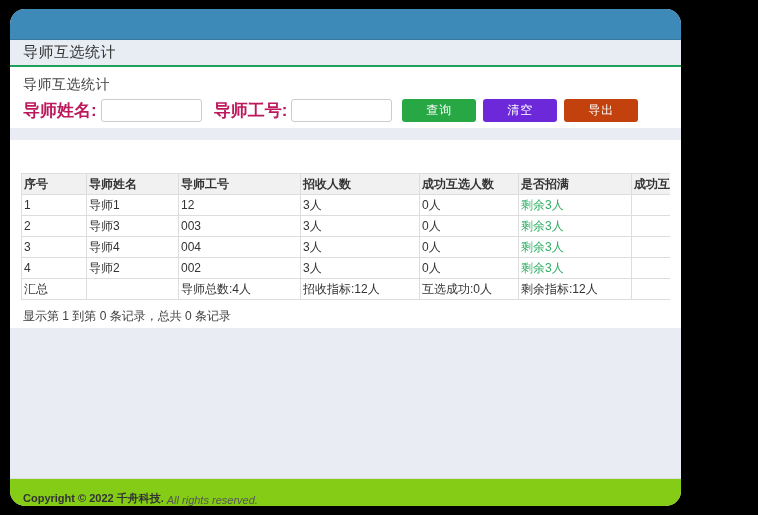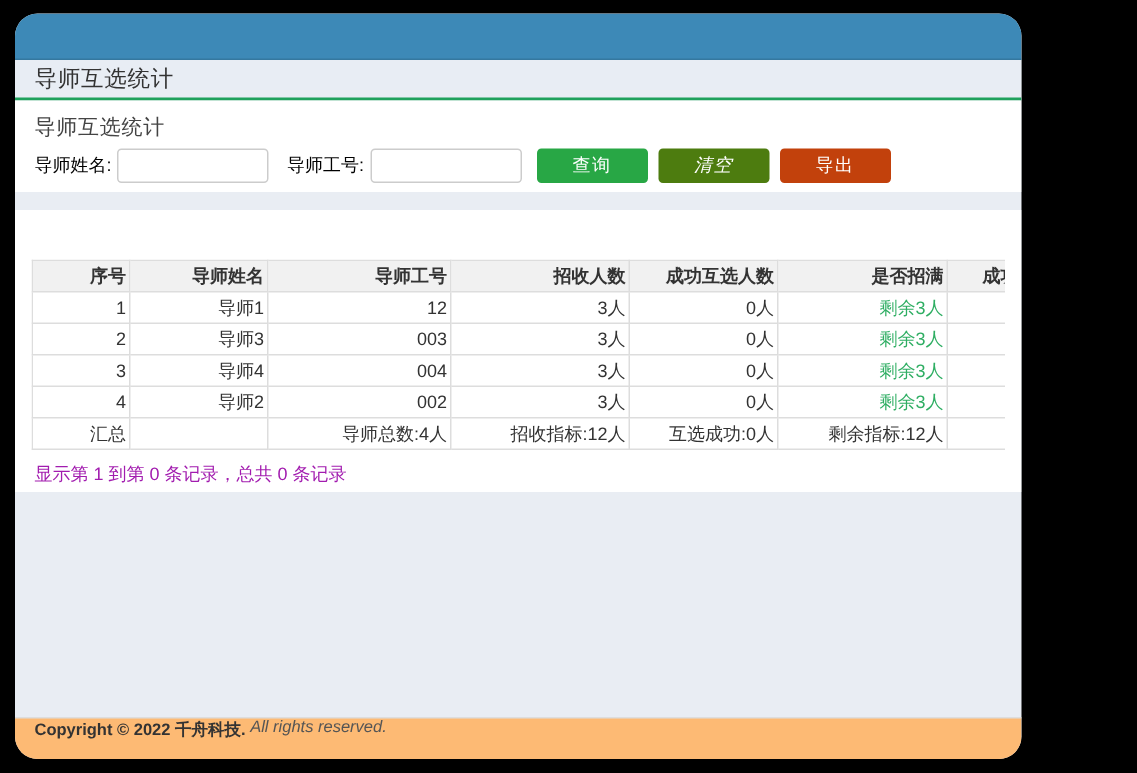--- a/index.html
+++ b/index.html
@@ -12,50 +12,50 @@
   }
   .top-bar { height: 31px; background: #3d89b7; border-bottom: 1px solid #35789f; flex: none; }
   .title-bar {
     height: 27px; background: #e8edf4; border-bottom: 2px solid #1fa15c;
     display: flex; align-items: center; padding: 0 13px; flex: none;
   }
   .title-bar .page-title { font-size: 15px; color: #333; font-weight: 500; letter-spacing: .5px; }
   .form-panel { background: #fff; padding: 8px 13px 6px 13px; height: 61px; flex: none; }
   .panel-subtitle { font-size: 14px; color: #444; line-height: 18px; margin-bottom: 6px; letter-spacing: .5px; }
   .form-row { display: flex; align-items: center; }
-  .form-row label { font-size: 12px; font-weight: 400; color: #000000; margin-right: 4px; }
+  .form-row label { font-size: 17px; font-weight: 700; color: #be185d; margin-right: 4px; }
   .form-row input {
     width: 101px; height: 23px; border: 1px solid #ccc; border-radius: 3px;
     padding: 0 6px; font-size: 12px; color: #333; background: #fff; outline: none;
   }
   .grp2 { margin-left: 12px; text-align: center; }
   .btn {
     height: 23px; padding: 0 24px; margin-left: 7px; border: none; border-radius: 3px;
     color: #fff; font-size: 12px; cursor: pointer; line-height: 23px;
     font-family: inherit; letter-spacing: 1px;
   }
   .btn-query  { background: #28a745; margin-left: 10px; }
-  .btn-clear  { background: #4d7c0f; font-style: italic; }
+  .btn-clear  { background: #6d28d9; }
   .btn-export { background: #c2410c; }
   .gap { height: 12px; flex: none; }
   .table-panel { background: #fff; height: 188px; padding: 33px 11px 0 11px; overflow: hidden; flex: none; }
   .table-clip { width: 100%; overflow: hidden; }
   table { border-collapse: collapse; table-layout: fixed; width: 798px; }
-  th, td { border: 1px solid #ddd; font-size: 12px; text-align: right;
+  th, td { border: 1px solid #ddd; font-size: 12px; text-align: left;
     padding: 3px 2px; color: #333; line-height: 14px; height: 21px;
     overflow: hidden; white-space: nowrap; }
   th { background: #f1f1f1; font-weight: 700; height: 19px; }
   td.green { color: #2fae63; }
   tr.summary td { font-weight: 400; }
   td.col-clip, th.col-clip { text-align: left; padding-left: 4px; }
-  .pagination-info { font-size: 12px; color: #a21caf; margin-top: 8px; padding-left: 2px; }
+  .pagination-info { font-size: 12px; color: #404040; margin-top: 8px; padding-left: 2px; }
   .spacer { flex: 1 1 auto; }
   .footer {
-    height: 28px; background: #fdba74; border-top: 1px solid #ddd; flex: none;
-    display: flex; align-items: flex-start; padding: 0 13px; font-size: 11px;
+    height: 28px; background: #84cc16; border-top: 1px solid #ddd; flex: none;
+    display: flex; align-items: flex-end; padding: 0 13px; font-size: 11px;
   }
   .footer .c1 { font-weight: 700; color: #333; }
   .footer .c2 { color: #555; margin-left: 3px; font-style: italic; }
 </style>
 </head>
 <body>
 
 <div class="app-window">
 
   <div class="top-bar"></div>

